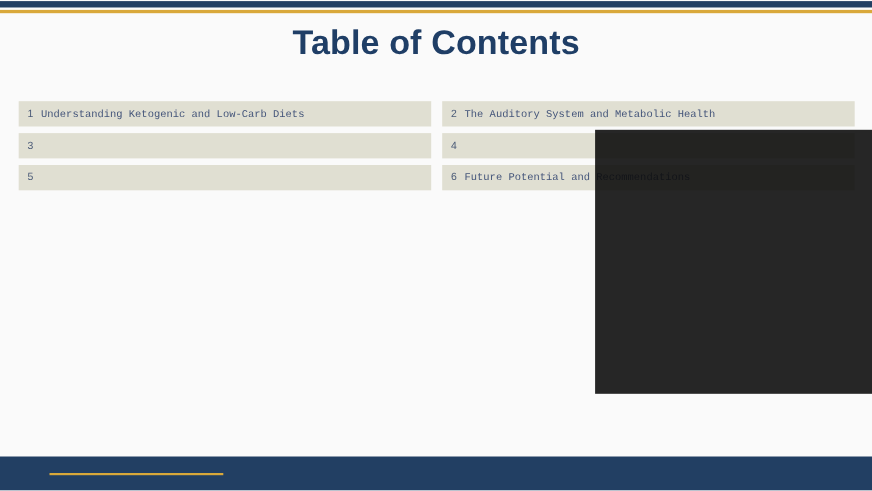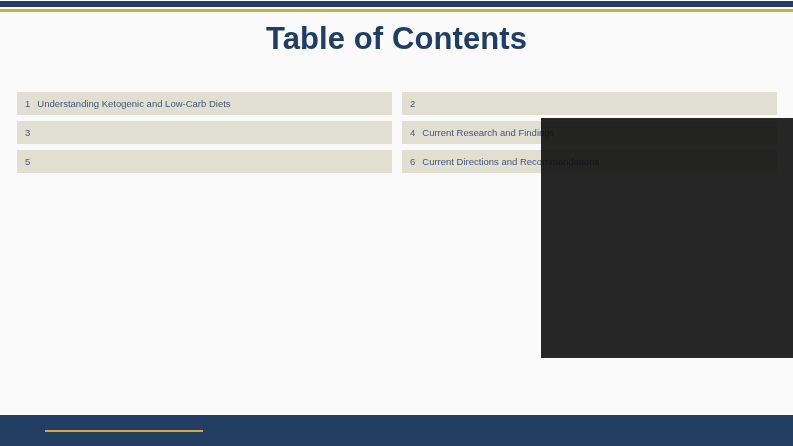--- a/index.html
+++ b/index.html
@@ -89,20 +89,21 @@
     font-size: 9.5px;
     margin-right: 7px;
     flex: 0 0 auto;
   }
   .toc-label {
     color: #44557a;
     font-size: 9.5px;
     white-space: nowrap;
     overflow: hidden;
     text-overflow: ellipsis;
+    font-family: Liberation Mono, monospace;
   }
 
   
   .dark-overlay {
     position: absolute;
     left: 541px;
     top: 118px;
     width: 252px;
     height: 240px;
     background: rgba(12, 12, 12, 0.895);
@@ -140,38 +141,38 @@
 
   <div class="toc-grid">
 
     <div class="toc-item">
       <span class="toc-num">1</span>
       <span class="toc-label">Understanding Ketogenic and Low-Carb Diets</span>
     </div>
 
     <div class="toc-item">
       <span class="toc-num">2</span>
+      <span class="toc-label">The Auditory System and Metabolic Health</span>
     </div>
 
     <div class="toc-item">
       <span class="toc-num">3</span>
     </div>
 
     <div class="toc-item">
       <span class="toc-num">4</span>
-      <span class="toc-label">Current Research and Findings</span>
     </div>
 
     <div class="toc-item">
       <span class="toc-num">5</span>
     </div>
 
     <div class="toc-item">
       <span class="toc-num">6</span>
-      <span class="toc-label">Current Directions and Recommendations</span>
+      <span class="toc-label">Future Potential and Recommendations</span>
     </div>
 
   </div>
 
   <div class="dark-overlay"></div>
 
   <div class="footer-bar">
     <div class="footer-rule-gold"></div>
   </div>
 

